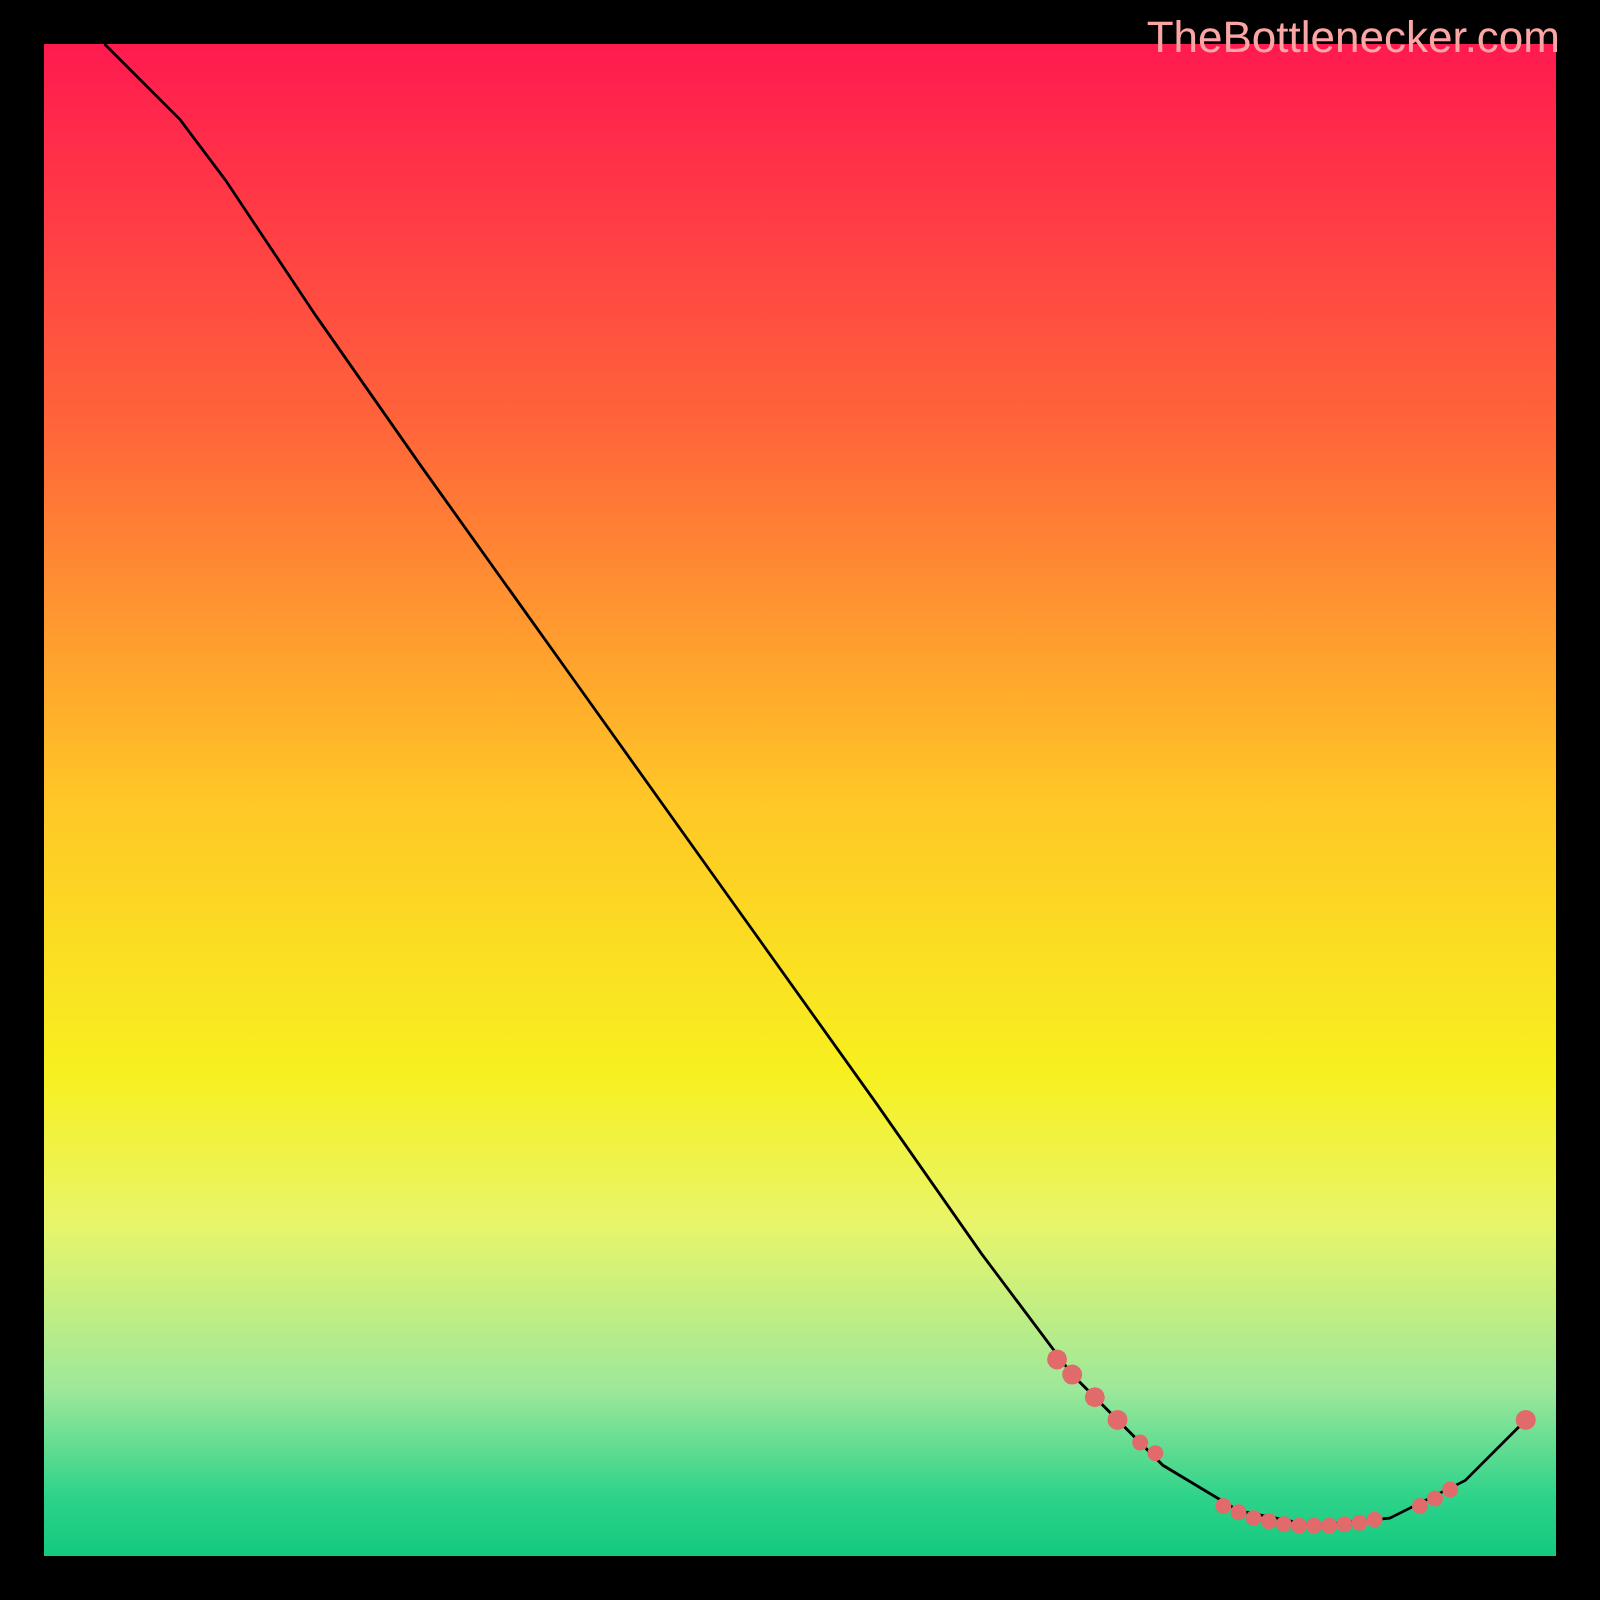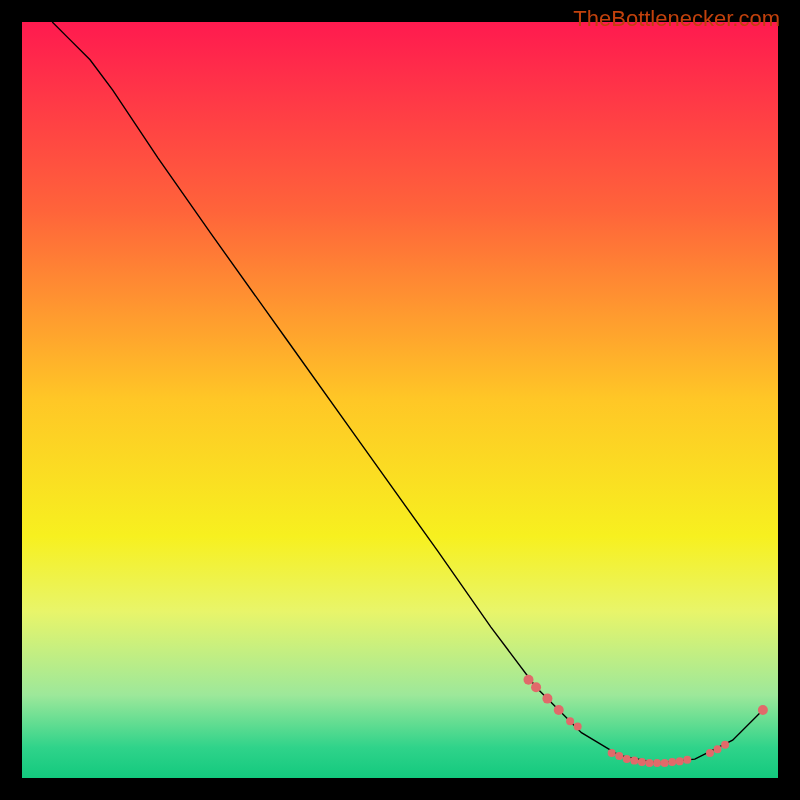--- a/index.html
+++ b/index.html
@@ -8,21 +8,21 @@
     background: #000;
     width: 800px;
     height: 800px;
     position: relative;
     font-family: Arial, sans-serif;
   }
   .watermark {
     position: absolute;
     top: 6px;
     right: 20px;
-    color: #c2410c;
+    color: #fca5a5;
     font-size: 22px;
     z-index: 10;
   }
   .plot-frame {
     position: absolute;
     left: 22px;
     top: 22px;
     width: 756px;
     height: 756px;
   }

